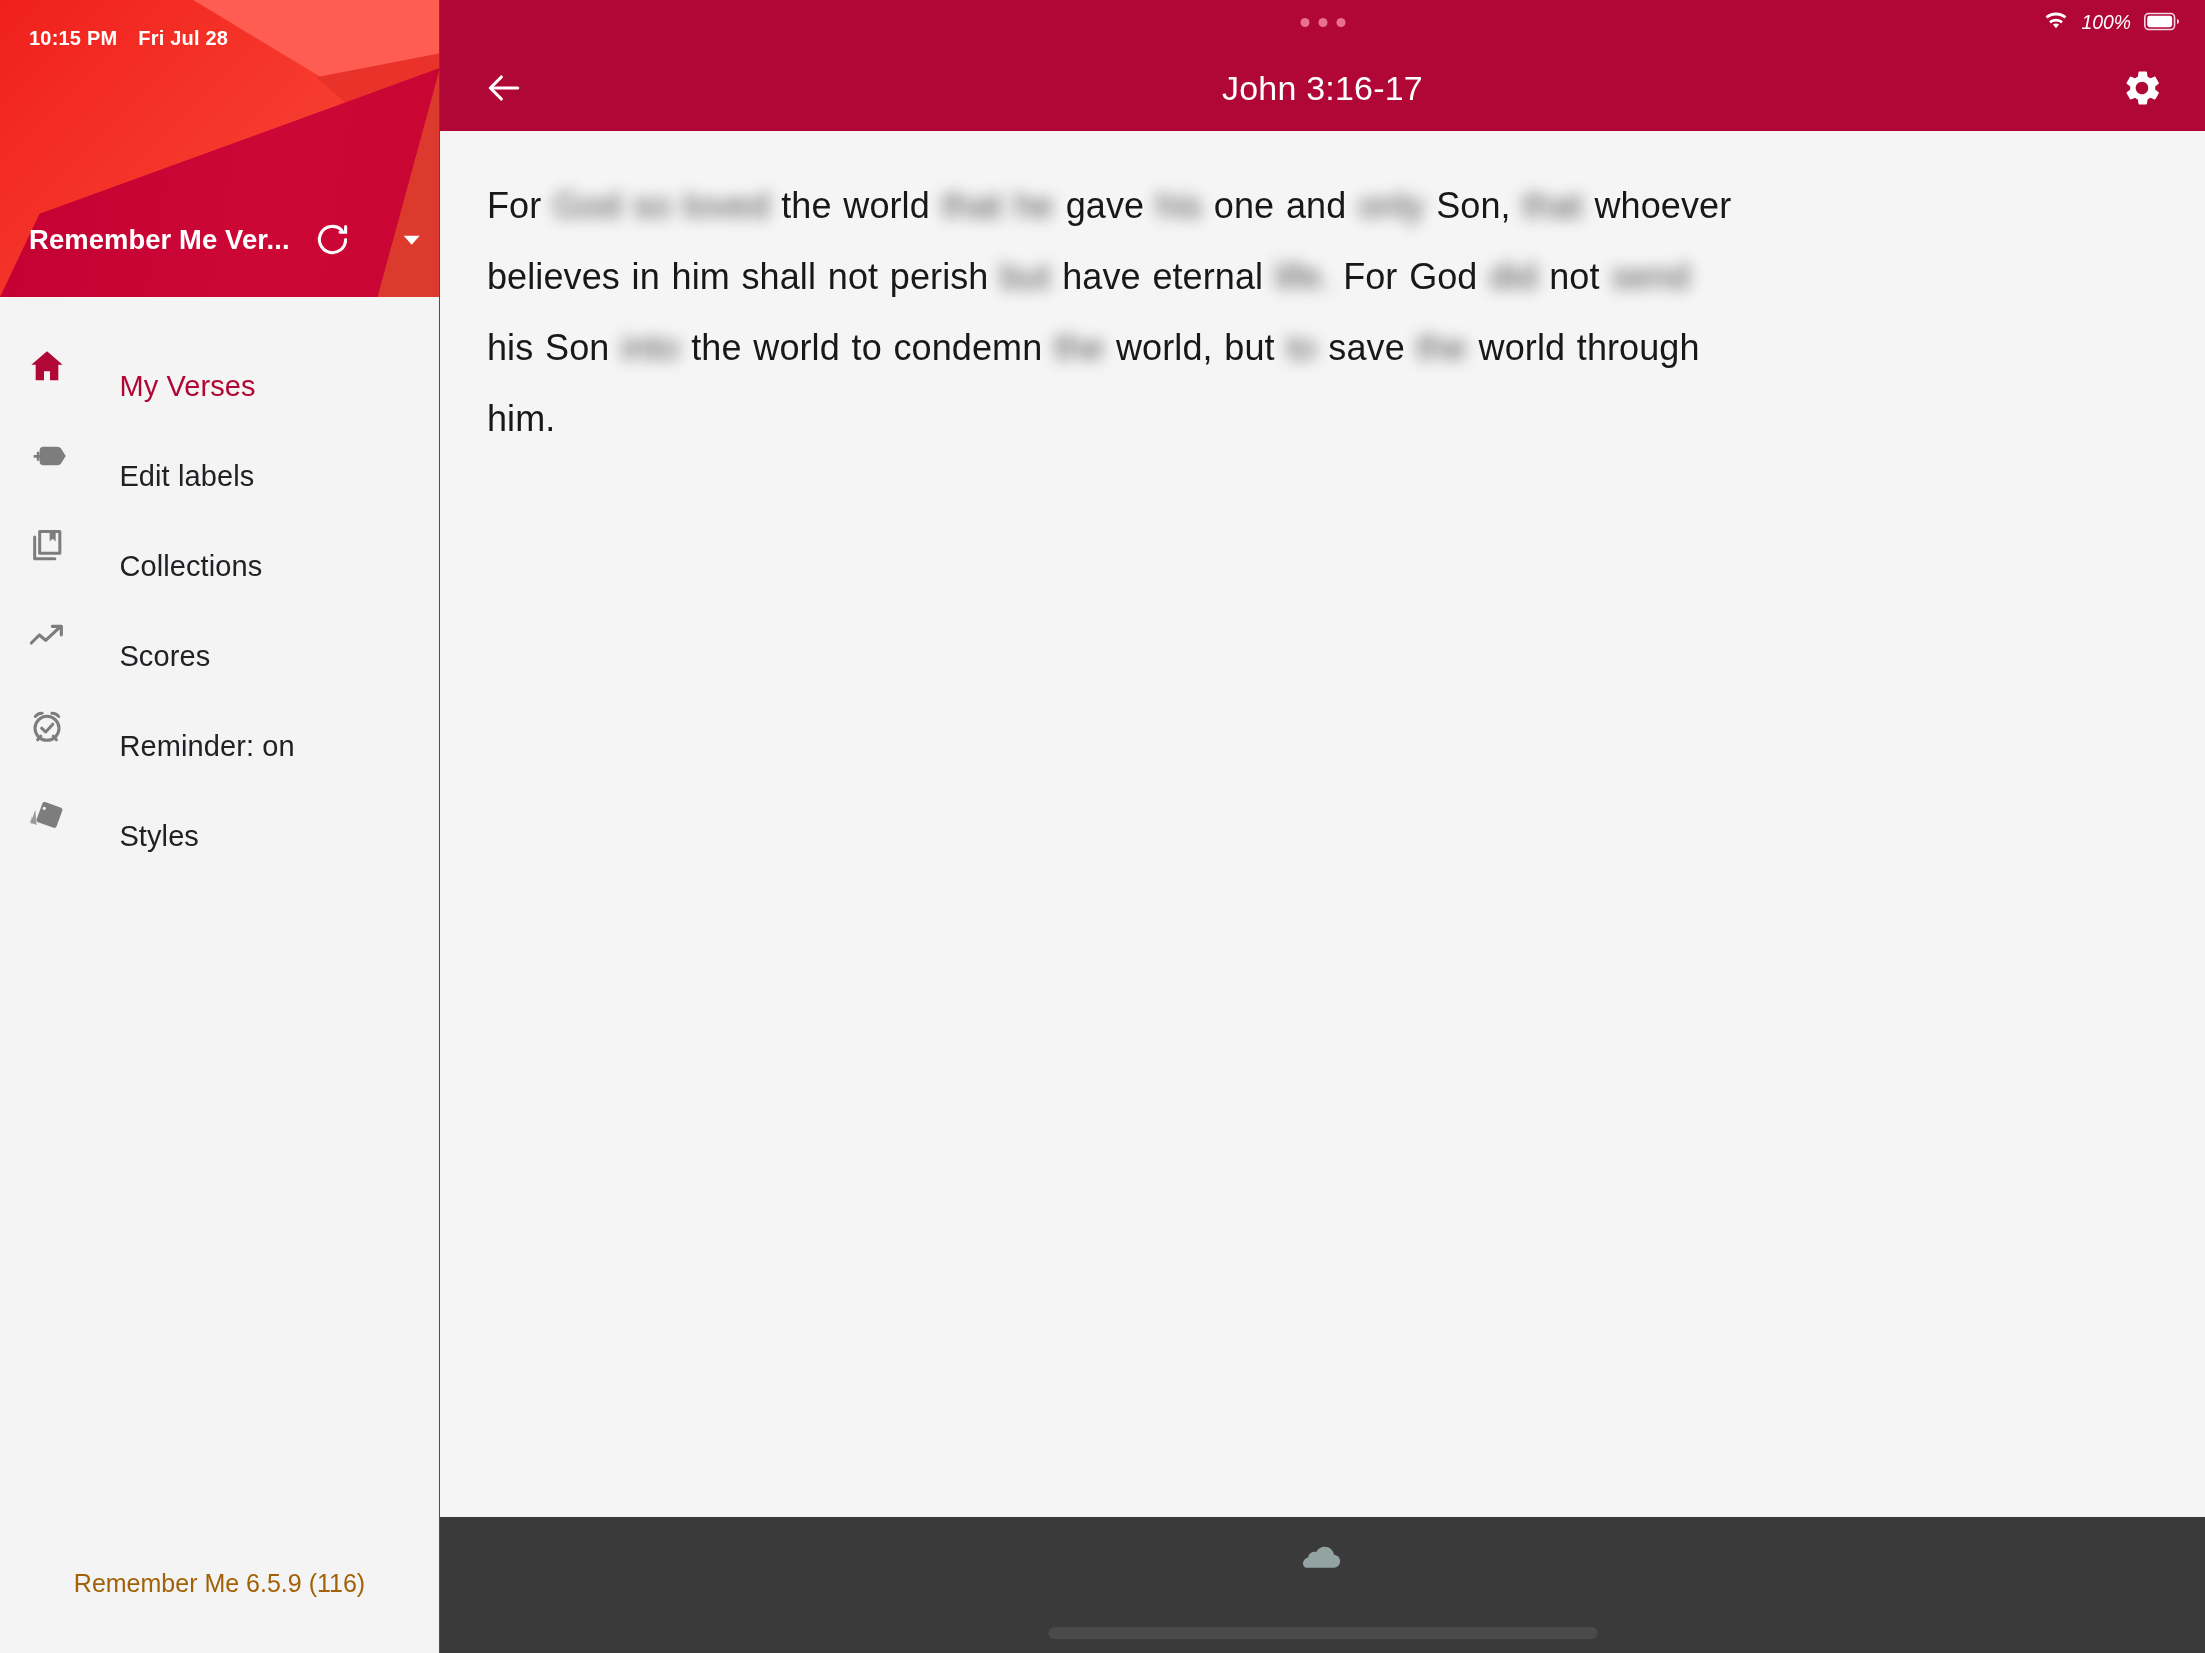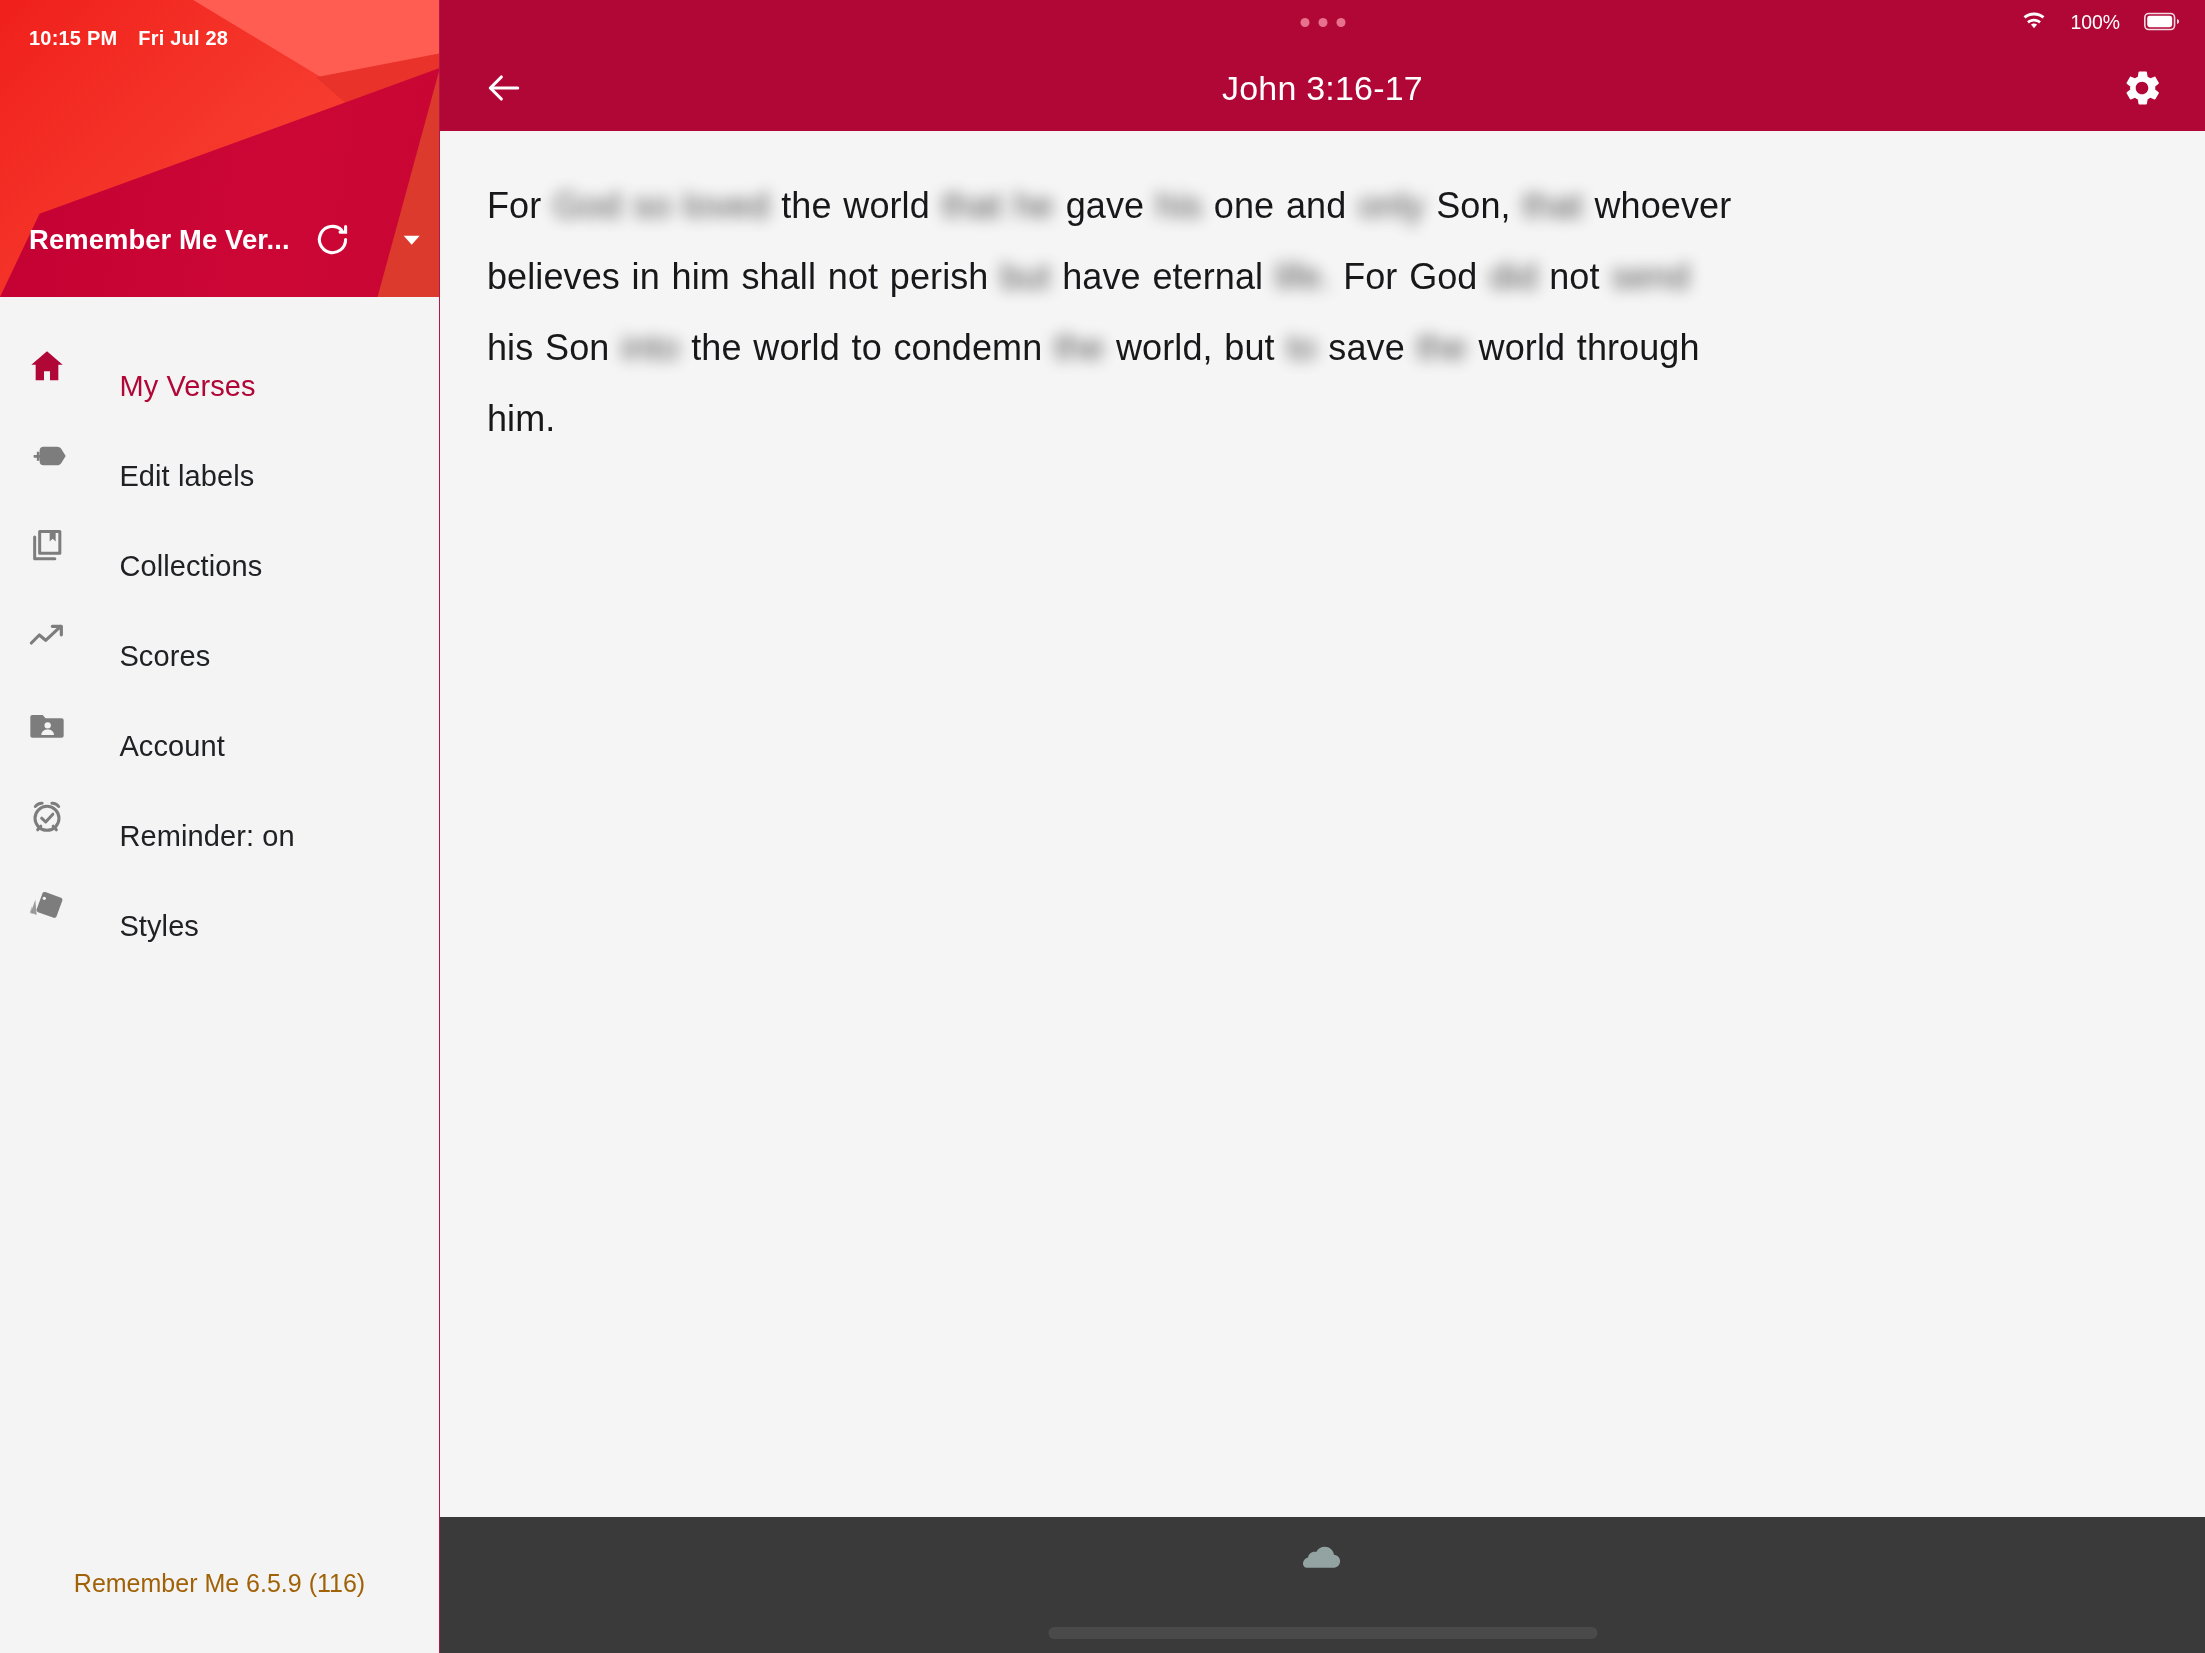--- a/index.html
+++ b/index.html
@@ -177,21 +177,22 @@
   .dots i {
     width: 9px; height: 9px;
     background: #e8718d;
     border-radius: 50%;
     display: block;
   }
   .sys-right {
     margin-left: auto;
     display: flex;
     align-items: center;
-    gap: 24px;
+    gap: 13px;
+    font-style: italic;
   }
   .batt-pct {
     color: #ffffff;
     font-size: 19.4px;
     font-weight: 500;
   }
 
   .appbar {
     height: 86px;
     flex: 0 0 86px;
@@ -332,30 +333,20 @@
       <div class="nav-item">
         <span class="nav-icon">
           <svg width="40" height="40" viewBox="0 0 24 24" fill="none" stroke="#7d7d7d" stroke-width="1.9" stroke-linecap="round" stroke-linejoin="round">
             <polyline points="2.6,16.2 7.4,11.4 11.2,14.6 20.2,6.2"></polyline>
             <polyline points="15.2,6.2 20.6,6.2 20.6,11.3"></polyline>
           </svg>
         </span>
         <span class="nav-label">Scores</span>
       </div>
 
-      <div class="nav-item">
-        <span class="nav-icon">
-          <svg width="40" height="40" viewBox="0 0 24 24" fill="#7d7d7d">
-            <path d="M3.2 5.4h6.2l1.7 2.0h9.7c.7 0 1.2.5 1.2 1.2v9.2c0 .7-.5 1.2-1.2 1.2H3.2c-.7 0-1.2-.5-1.2-1.2V6.6c0-.7.5-1.2 1.2-1.2z"></path>
-            <circle cx="12.4" cy="11.6" r="1.9" fill="#f4f4f5"></circle>
-            <path d="M8.6 17.4c0-2.1 1.7-3.3 3.8-3.3s3.8 1.2 3.8 3.3z" fill="#f4f4f5"></path>
-          </svg>
-        </span>
-        <span class="nav-label">Account</span>
-      </div>
 
       <div class="nav-item">
         <span class="nav-icon">
           <svg width="40" height="40" viewBox="0 0 24 24" fill="none" stroke="#7d7d7d" stroke-width="1.8" stroke-linecap="round" stroke-linejoin="round">
             <circle cx="12" cy="13.4" r="7.2"></circle>
             <path d="M8.3 18.1 6.4 20.3M15.7 18.1l1.9 2.2"></path>
             <path d="M5.0 6.3c1.0-1.4 2.6-2.1 4.1-2.0M19.0 6.3c-1.0-1.4-2.6-2.1-4.1-2.0"></path>
             <polyline points="8.8,13.3 11.2,15.6 15.5,10.9"></polyline>
           </svg>
         </span>

